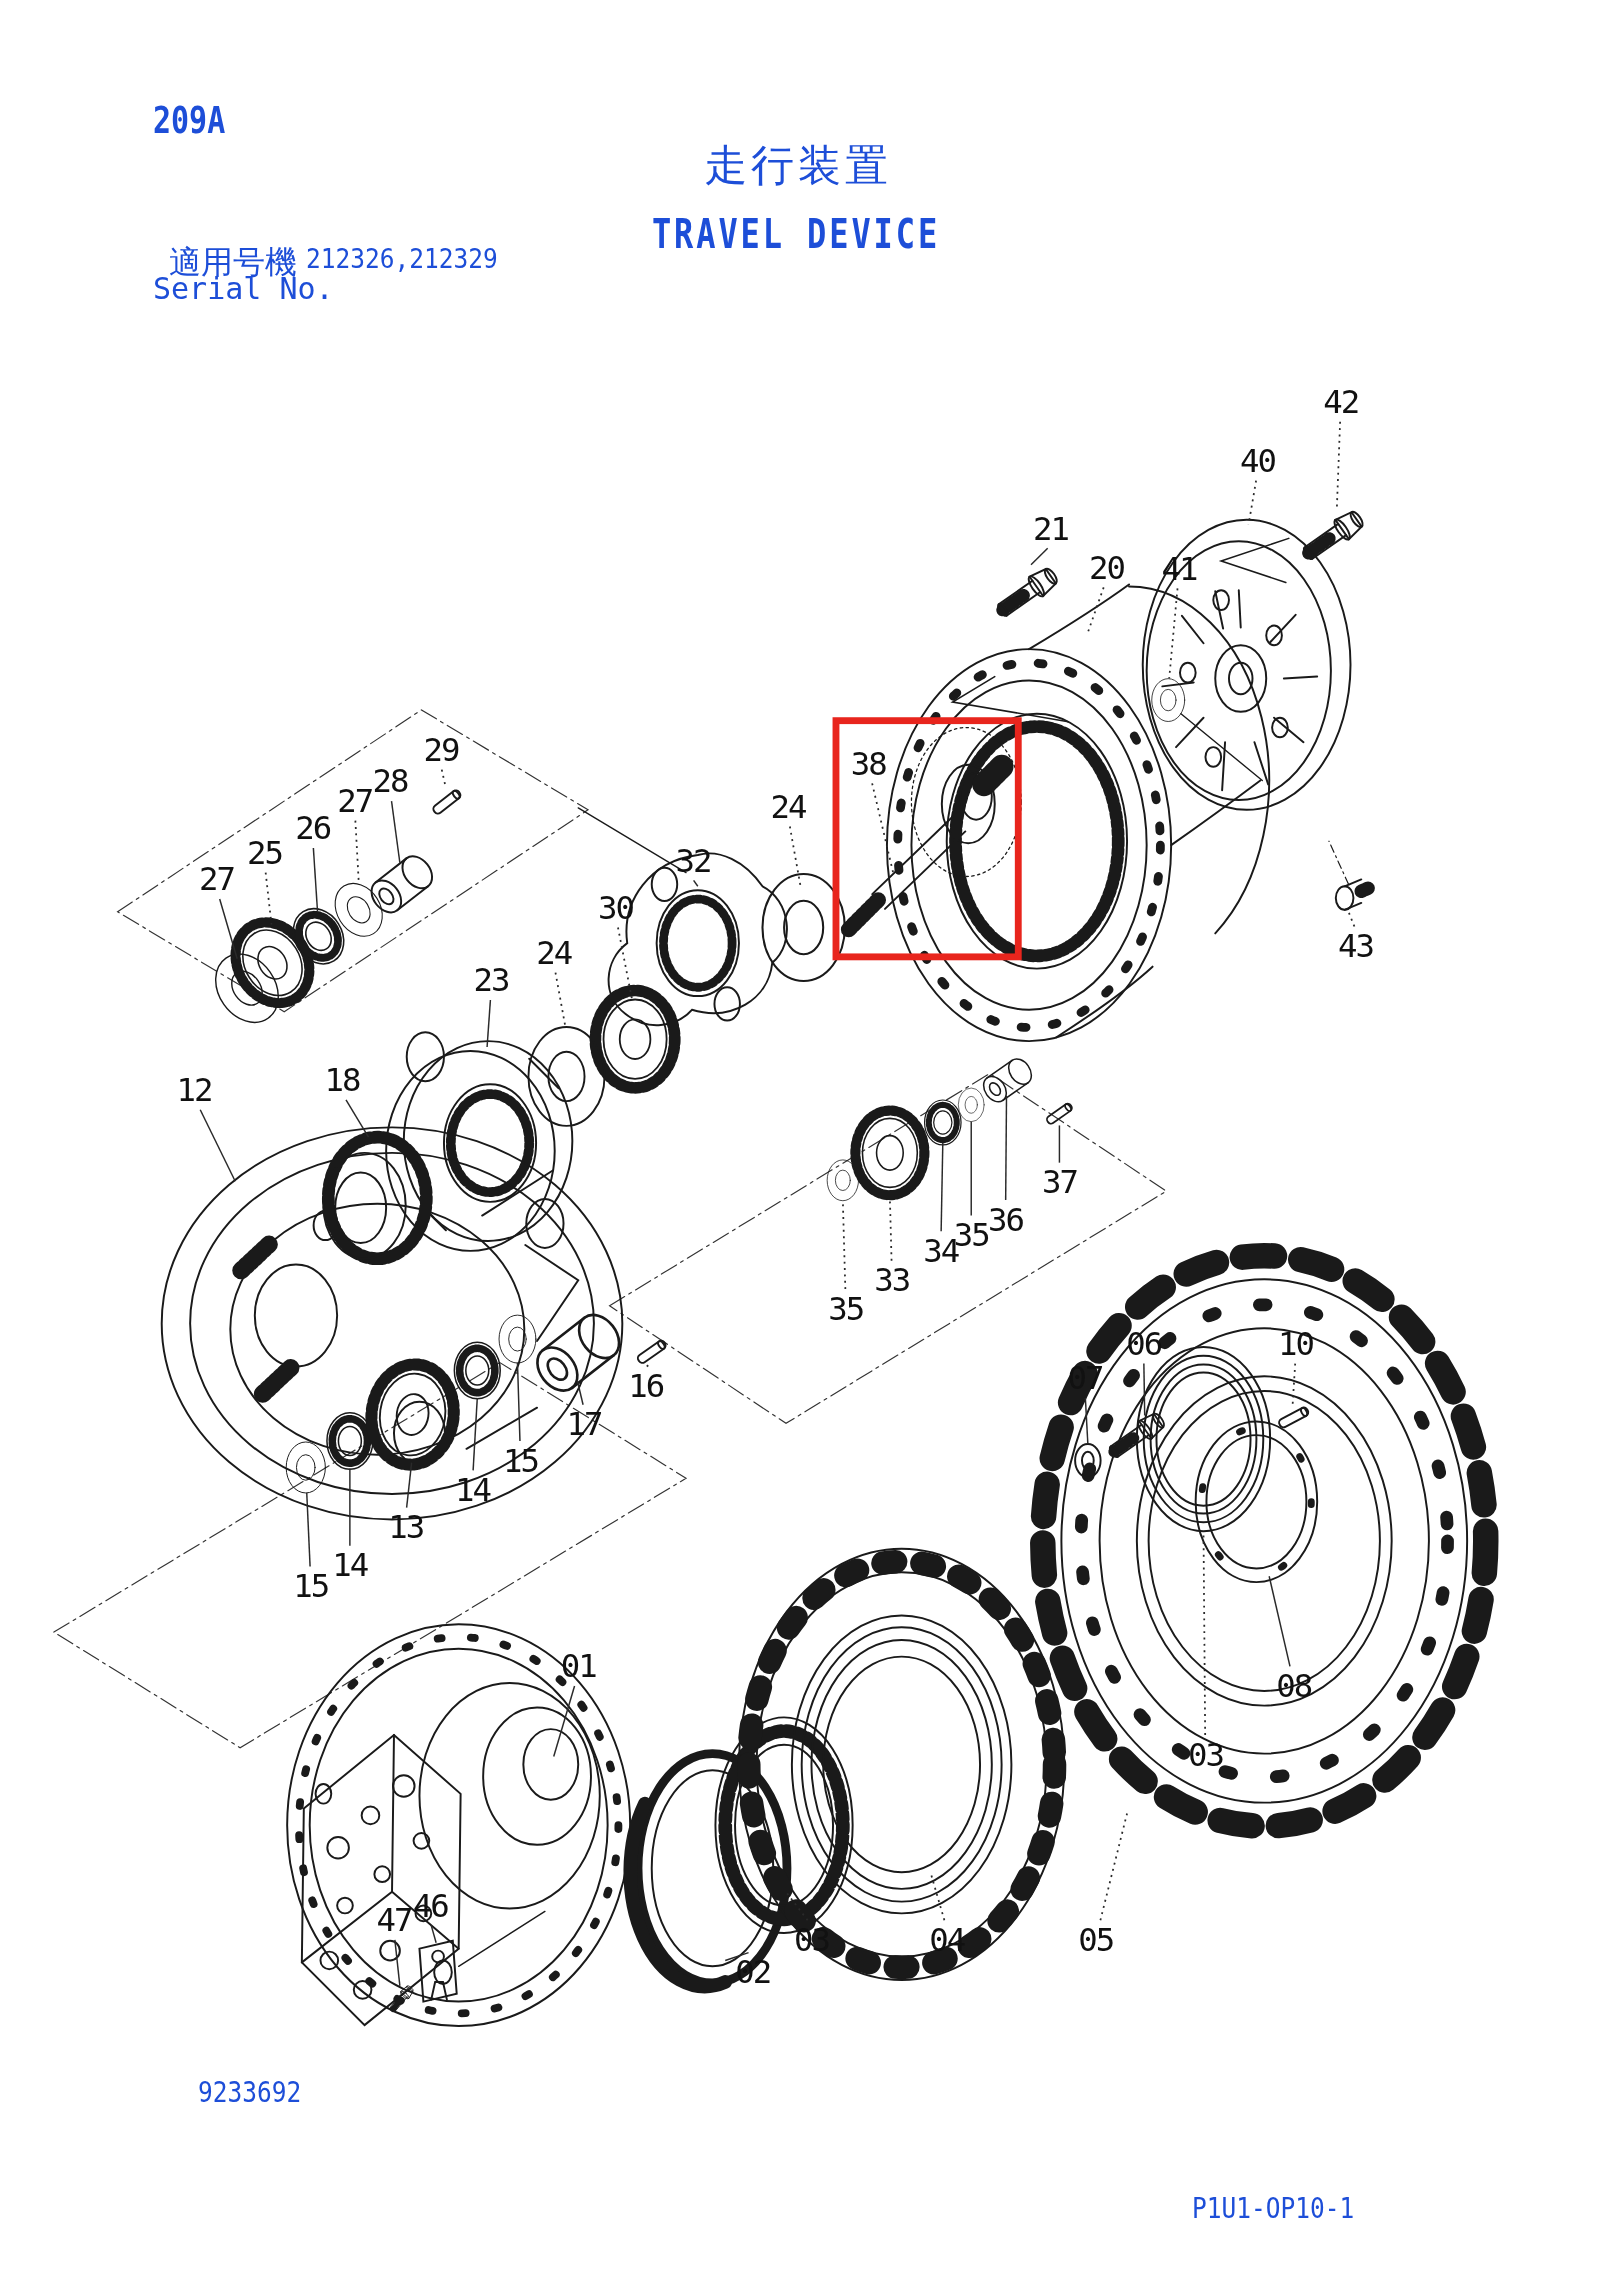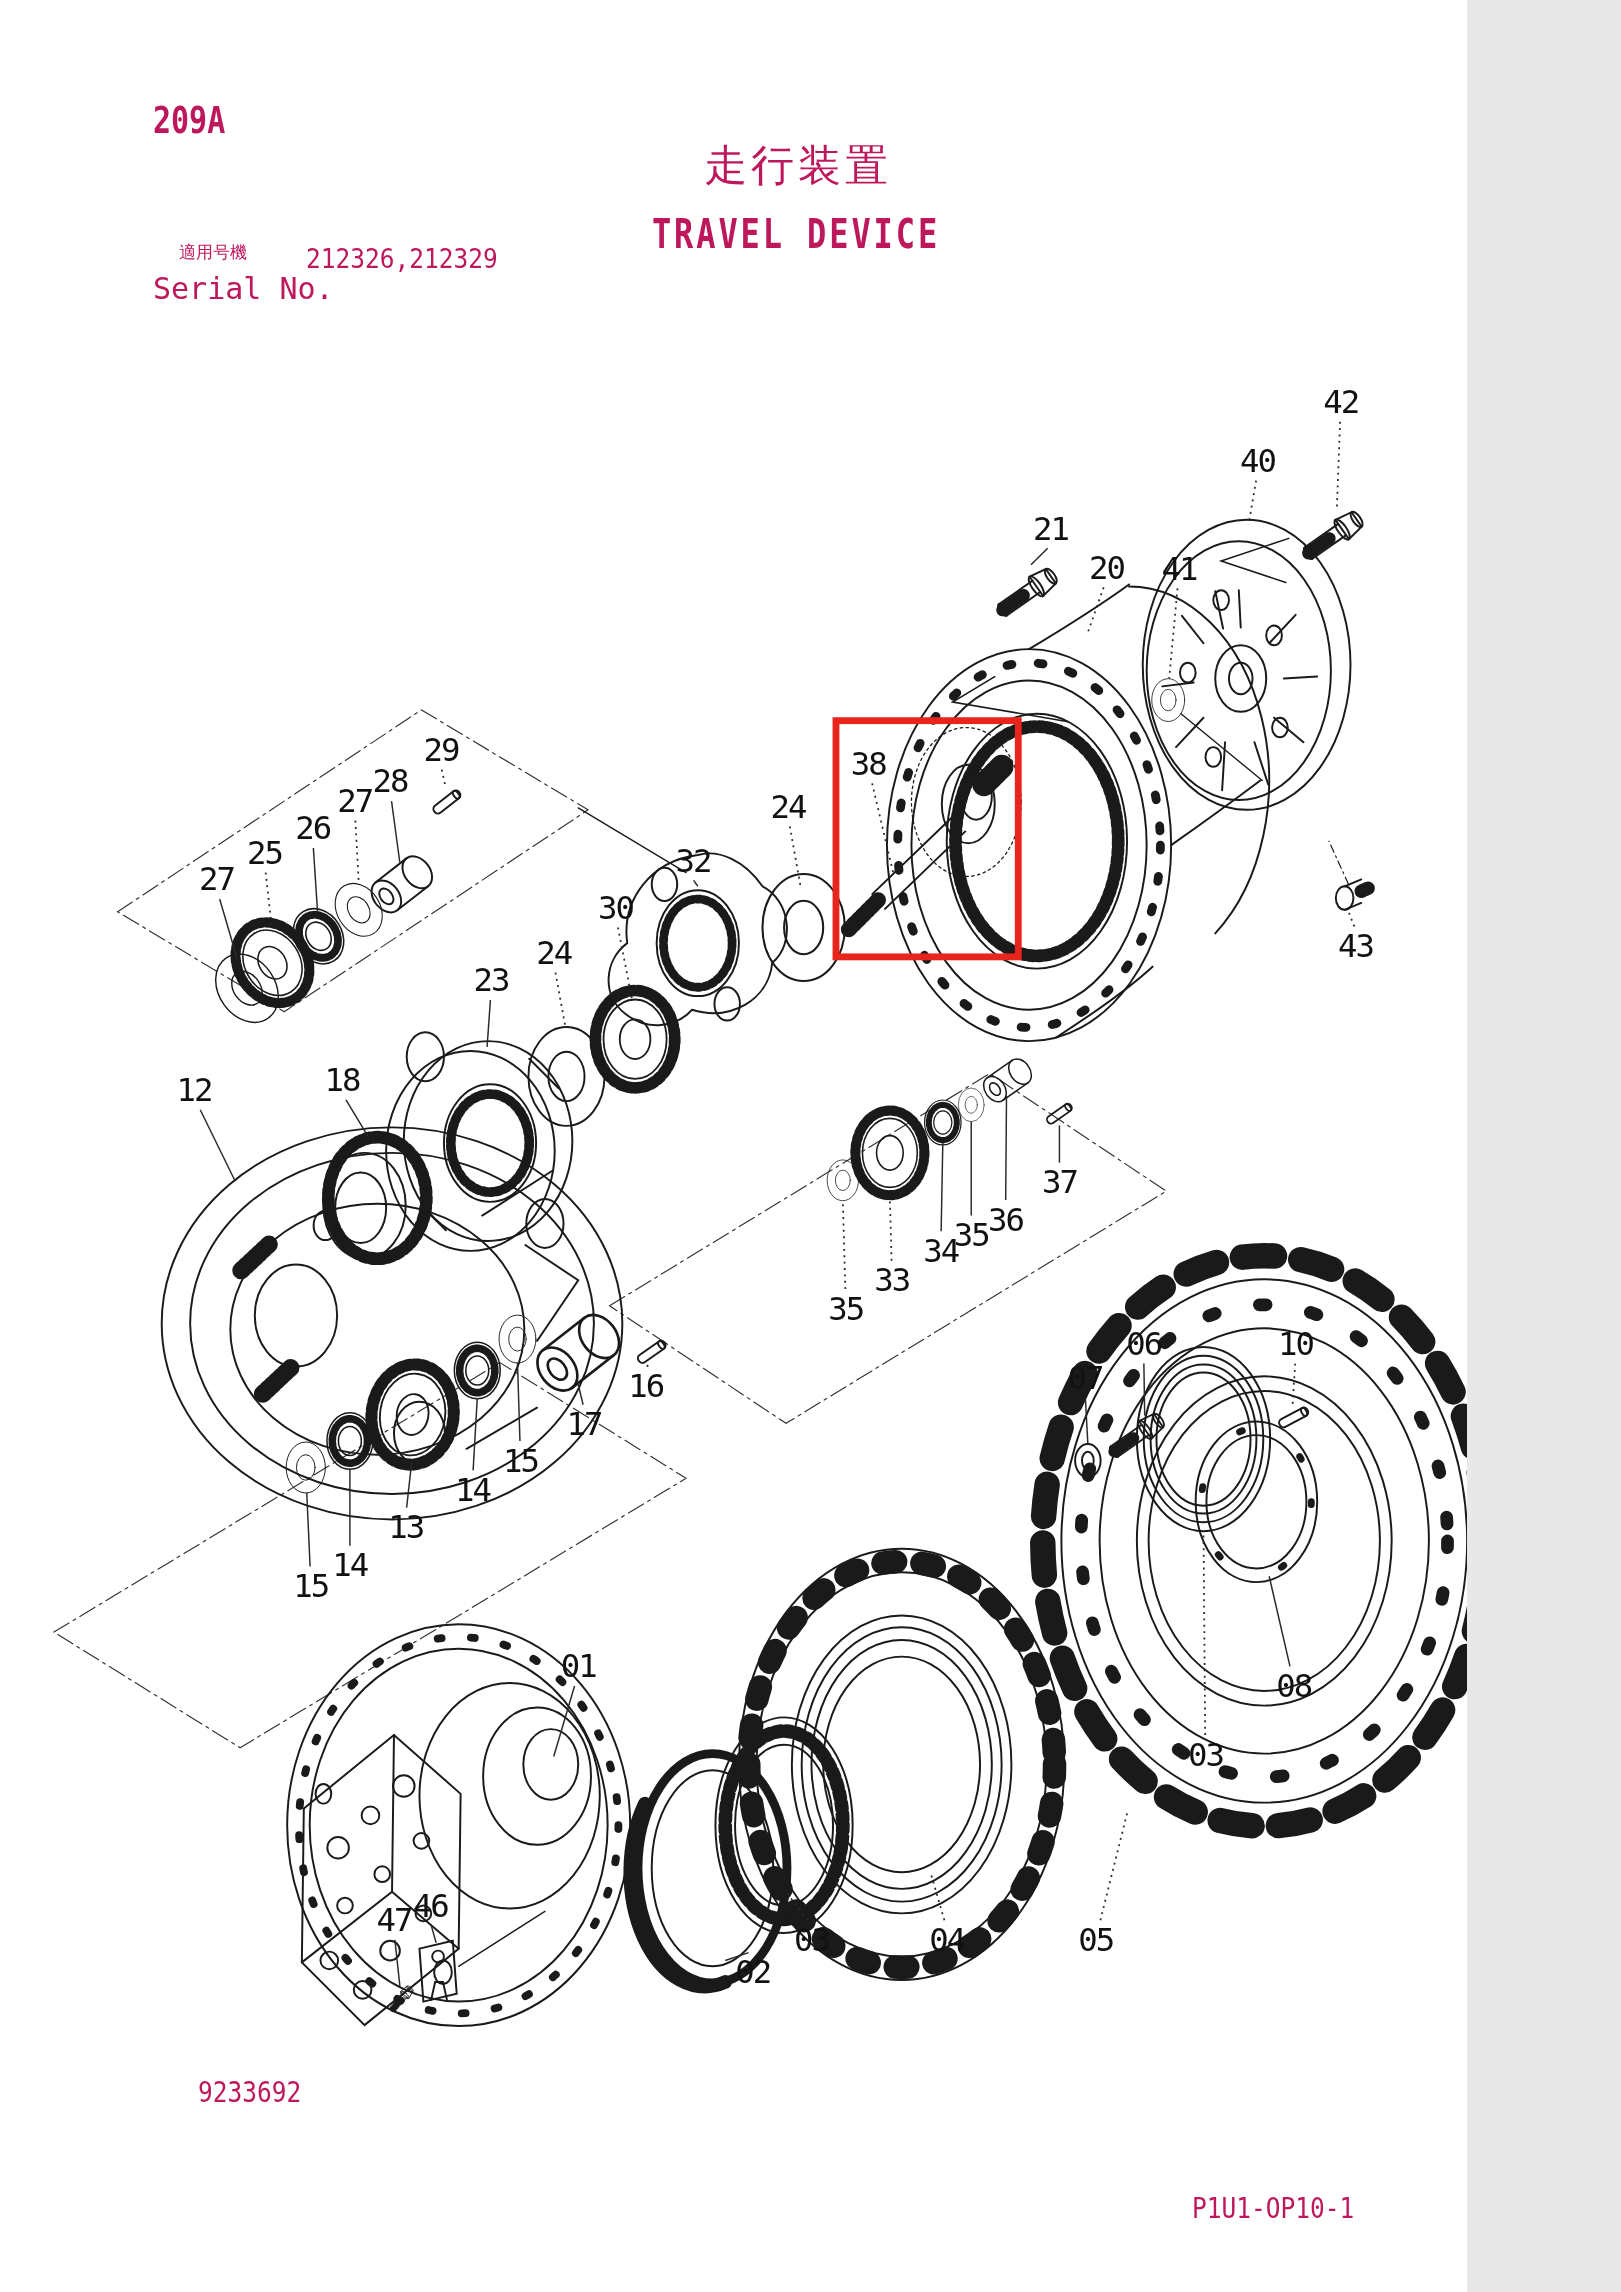--- a/index.html
+++ b/index.html
@@ -1,22 +1,22 @@
 <!DOCTYPE html>
 <html><head>
 <meta charset="utf-8">
 <style>
   html,body{margin:0;padding:0;background:#e8e8e8;}
-  .page{position:relative;width:1467px;height:2293px;background:#ffffff;overflow:hidden;
-        font-family:"DejaVu Sans Mono","Liberation Mono",monospace;color:#be185d;}
+  .page{position:relative;width:1621px;height:2293px;background:#ffffff;overflow:hidden;
+        font-family:"DejaVu Sans Mono","Liberation Mono",monospace;color:#1d4ed8;}
   .abs{position:absolute;white-space:nowrap;}
   .doc-number{left:153px;top:98px;font-size:30px;font-weight:bold;transform:scaleY(1.25);transform-origin:left top;letter-spacing:0px;}
   .title-ja{left:798px;top:137px;font-size:43px;letter-spacing:3.9px;transform:translateX(-50%);font-family:"DejaVu Sans",sans-serif;}
   .title-en{left:796px;top:210px;font-size:32px;letter-spacing:2.9px;transform:translateX(-50%) scaleY(1.25);transform-origin:center top;font-weight:bold;}
-  .app-label{left:179px;top:241px;font-size:17px;font-family:"DejaVu Sans",sans-serif;}
+  .app-label{left:169px;top:241px;font-size:32px;font-family:"DejaVu Sans",sans-serif;}
   .app-serials{left:306px;top:243px;font-size:24.5px;transform:scaleY(1.1);transform-origin:left top;}
   .serial-label{left:153px;top:271px;font-size:30px;}
   .drawing-number{left:198px;top:2076px;font-size:24.5px;transform:scaleY(1.15);transform-origin:left top;}
   .page-code{left:1192px;top:2192px;font-size:24.5px;transform:scaleY(1.15);transform-origin:left top;}
   svg{position:absolute;left:0;top:0;}
   .plabel{font-family:"DejaVu Sans Mono","Liberation Mono",monospace;font-size:33px;letter-spacing:-2px;
           fill:#111;text-anchor:middle;dominant-baseline:central;}
   .leader{stroke:#2a2a2a;stroke-width:1.5;fill:none;}
   .leader.dot{stroke-dasharray:2 4.5;stroke-width:1.8;}
   .cons{stroke:#333;stroke-width:1.2;fill:none;stroke-dasharray:18 5 3 5;}

